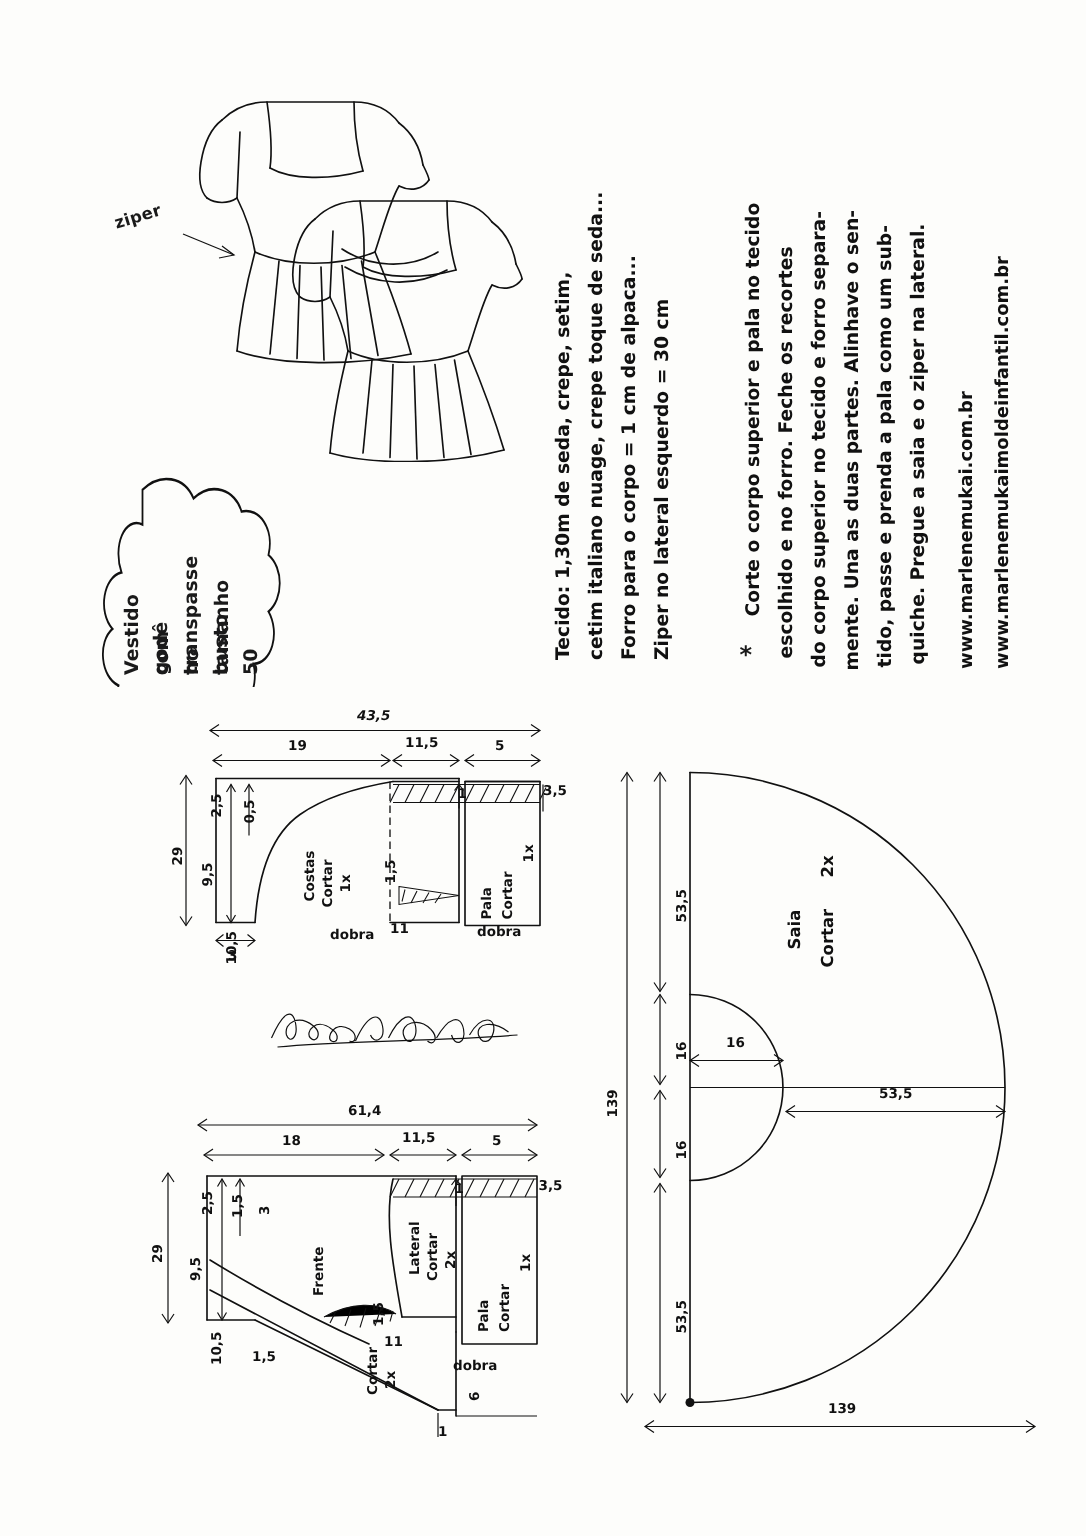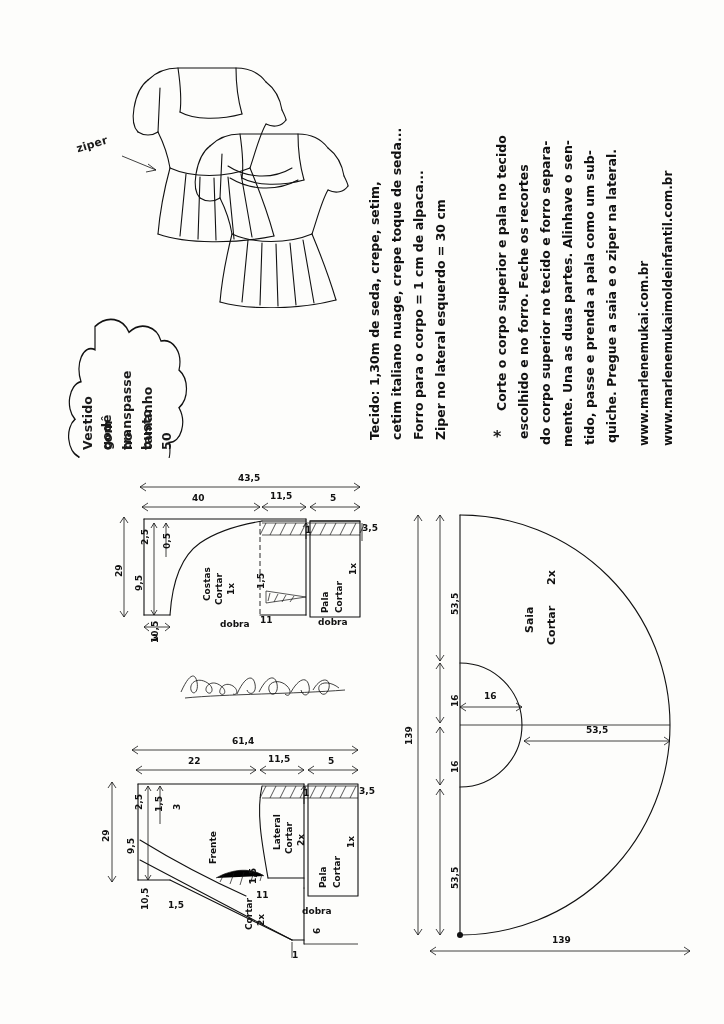--- a/index.html
+++ b/index.html
@@ -229,22 +229,22 @@
         <path d="M252 58 L252 76"></path>
       </g>
 
       <g class="ink-thin">
         <path d="M34 162 L60 162"></path>
           <path d="M39 158 L34 162 L39 166"></path>
           <path d="M55 158 L60 162 L55 166"></path>
       </g>
     </svg>
 
-    <div class="abs dim" style="left:128px;top:8px;">43,5</div>
-    <div class="abs dim" style="left:82px;top:28px;">40</div>
+    <div class="abs dim" style="left:128px;top:8px;font-style:italic;">43,5</div>
+    <div class="abs dim" style="left:82px;top:28px;">19</div>
     <div class="abs dim" style="left:160px;top:26px;">11,5</div>
     <div class="abs dim" style="left:220px;top:28px;">5</div>
     <div class="abs dim" style="left:195px;top:60px;">1</div>
     <div class="abs dim" style="left:252px;top:58px;">3,5</div>
     <div class="abs dim rot90" style="left:4px;top:112px;">29</div>
     <div class="abs dim rot90" style="left:30px;top:80px;">2,5</div>
     <div class="abs dim rot90" style="left:52px;top:84px;">0,5</div>
     <div class="abs dim rot90" style="left:24px;top:126px;">9,5</div>
     <div class="abs dim rot90" style="left:40px;top:178px;">10,5</div>
     <div class="abs dim rot90" style="left:146px;top:124px;">1,5</div>
@@ -354,21 +354,21 @@
         <path d="M64 58 L64 96"></path>
           <path d="M61 63 L64 58 L67 63"></path>
         <path d="M208 58 L208 76"></path>
           <path d="M205 62 L208 58 L211 62"></path>
         <path d="M196 214 L196 230"></path>
         <path d="M208 216 L262 216"></path>
       </g>
     </svg>
 
     <div class="abs dim" style="left:136px;top:8px;">61,4</div>
-    <div class="abs dim" style="left:92px;top:28px;">22</div>
+    <div class="abs dim" style="left:92px;top:28px;">18</div>
     <div class="abs dim" style="left:172px;top:26px;">11,5</div>
     <div class="abs dim" style="left:232px;top:28px;">5</div>
     <div class="abs dim" style="left:207px;top:60px;">1</div>
     <div class="abs dim" style="left:263px;top:58px;">3,5</div>
     <div class="abs dim rot90" style="left:5px;top:114px;">29</div>
     <div class="abs dim rot90" style="left:38px;top:82px;">2,5</div>
     <div class="abs dim rot90" style="left:58px;top:84px;">1,5</div>
     <div class="abs dim rot90" style="left:76px;top:82px;">3</div>
     <div class="abs dim rot90" style="left:30px;top:126px;">9,5</div>
     <div class="abs dim rot90" style="left:44px;top:182px;">10,5</div>

